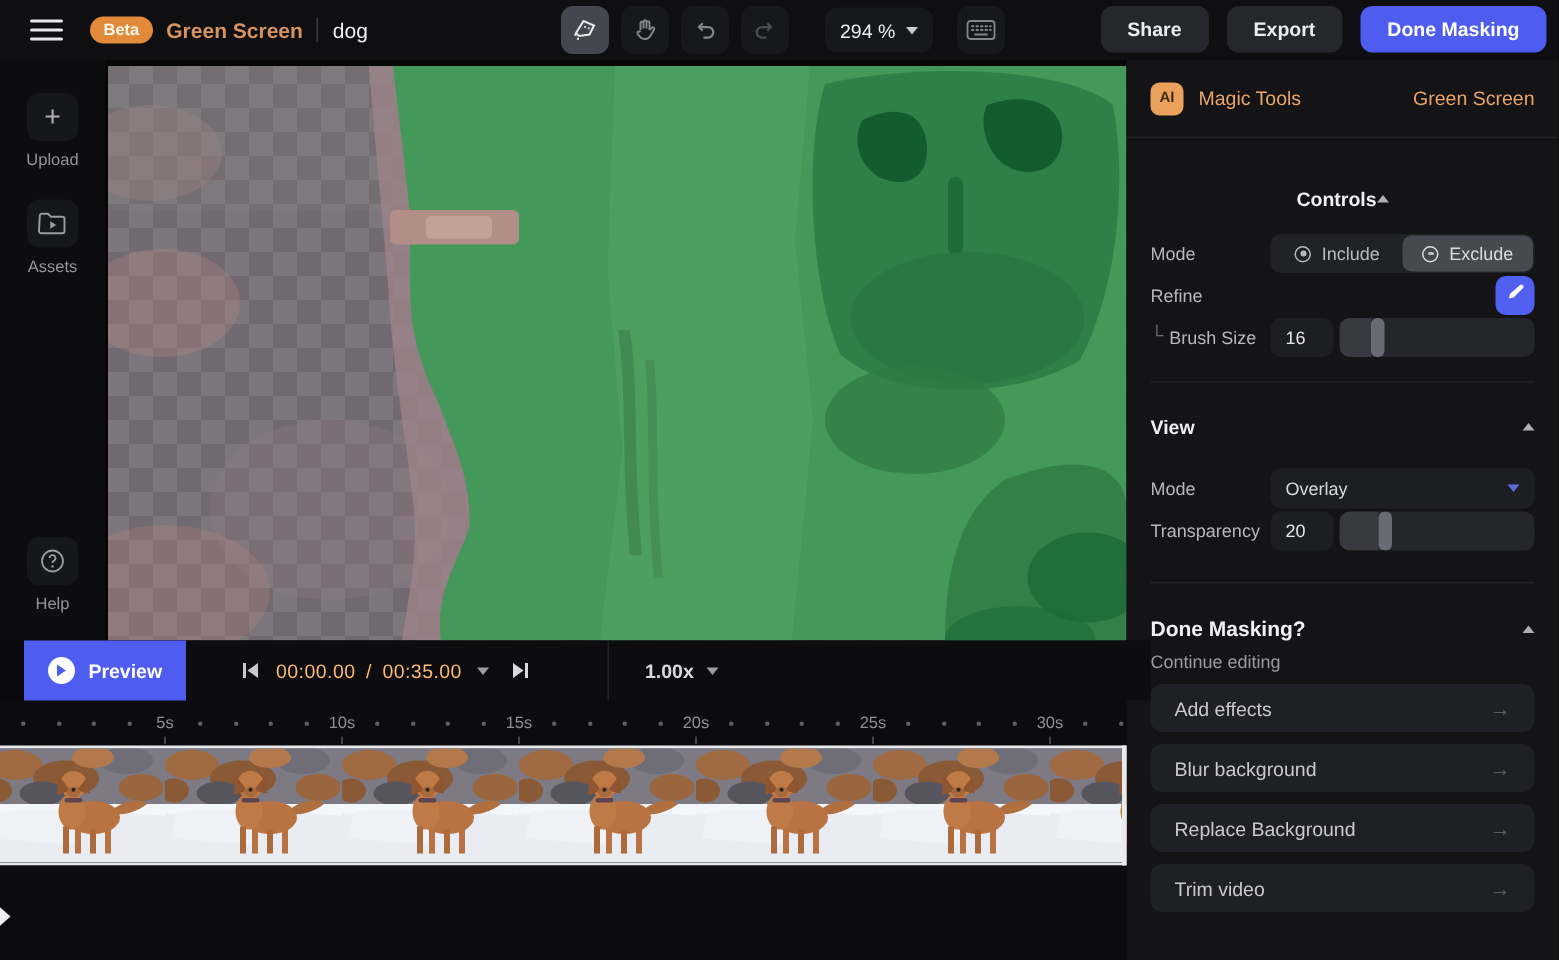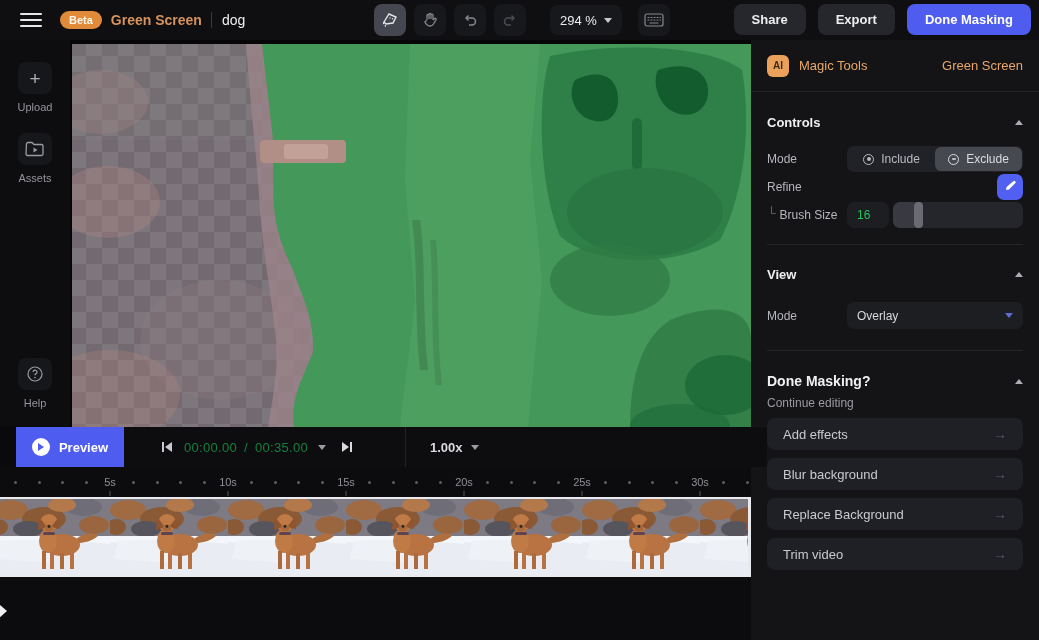--- a/index.html
+++ b/index.html
@@ -73,21 +73,21 @@
              color:#b9bac0; font-size:12px; cursor:pointer; }
   .seg-opt.selected { background:#46494f; color:#dcdce0; }
   .radio-ic { width:11px; height:11px; border:1.5px solid currentColor; border-radius:50%; position:relative; }
   .radio-ic.dot::after { content:""; position:absolute; left:2.5px; top:2.5px; width:4px; height:4px;
                          border-radius:50%; background:currentColor; }
   .radio-ic.hollow::after { content:""; position:absolute; left:2.5px; top:3.5px; width:4px; height:2px;
                             border-radius:2px; background:currentColor; opacity:.8; }
 
   .refine-btn { margin-left:auto; width:26px; height:26px; border-radius:7px; background:#5160f0;
                 display:flex; align-items:center; justify-content:center; cursor:pointer; }
-  .val-box { width:42px; height:26px; background:#1d1e22; border-radius:7px; color:#22c55e; font-size:12px;
+  .val-box { width:42px; height:26px; background:#1d1e22; border-radius:7px; color:#e5e5e5; font-size:12px;
              display:flex; align-items:center; padding-left:10px; margin-right:4px; }
   .slider { flex:1; height:26px; background:#25262b; border-radius:7px; position:relative; overflow:hidden;
             cursor:pointer; }
   .slider-fill { position:absolute; left:0; top:0; bottom:0; background:#393a41; }
   .slider-handle { position:absolute; top:0; bottom:0; width:9px; background:#696a73; border-radius:4px; }
   .dropdown { flex:1; height:27px; background:#1d1e22; border-radius:7px; display:flex; align-items:center;
               padding:0 10px; color:#d8d9dd; font-size:12px; cursor:pointer; }
   .dropdown .caret-down { margin-left:auto; border-top-color:#5d6cd6; }
   .divider { height:1px; background:#232428; margin:16px 0 0 0; }
   .subtext { color:#9a9ba2; font-size:12px; margin-top:7px; }
@@ -100,21 +100,21 @@
              display:flex; align-items:center; z-index:20;margin-left:16px; }
   .preview-btn { width:108px; height:40px; background:#4e5cf0; display:flex; align-items:center;
                  justify-content:center; gap:9px; cursor:pointer; }
   .preview-btn .play-circle { width:18px; height:18px; border-radius:50%; background:#ffffff;
                  display:flex; align-items:center; justify-content:center; }
   .play-tri { width:0; height:0; border-top:4px solid transparent; border-bottom:4px solid transparent;
               border-left:6px solid #4e5cf0; margin-left:1px; }
   .preview-label { color:#ffffff; font-size:13px; font-weight:bold; }
   .transport { display:flex; align-items:center; margin-left:36px; gap:10px; }
   .skip-ic { cursor:pointer; display:flex; }
-  .timecode { color:#15803d; font-size:13px; letter-spacing:.3px; }
+  .timecode { color:#fdba74; font-size:13px; letter-spacing:.3px; }
   .timecode .dur-sep { margin:0 7px; }
   .time-caret { cursor:pointer; }
   .bar-divider { position:absolute; left:389px; top:0; width:1px; height:40px; background:#222327; }
   .speed { position:absolute; left:414px; display:flex; align-items:center; gap:8px; cursor:pointer; }
   .speed-label { color:#dadbe0; font-size:13px; font-weight:bold; }
 
   
   .ruler { position:absolute; left:0; top:467px; width:751px; height:30px; background:#0c0c0e; }
   .ruler .dot { position:absolute; top:14px; width:3px; height:3px; border-radius:50%; background:#5c5d66; }
   .ruler .tick-label { position:absolute; top:9px; transform:translateX(-50%); color:#8f9097; font-size:11px; }
@@ -282,21 +282,21 @@
   </div>
 
   <div class="rpanel">
     <div class="rp-header">
       <div class="ai-badge">AI</div>
       <div class="rp-title">Magic Tools</div>
       <div class="rp-sub">Green Screen</div>
     </div>
 
     <div class="section">
-      <div class="sec-head" style="margin-top:23px;">
+      <div class="sec-head" style="margin-top:33px;justify-content:center;">
         <div class="sec-title">Controls</div>
         <div class="caret-up"></div>
       </div>
       <div style="margin-top:16px;">
         <div class="row">
           <div class="row-label">Mode</div>
           <div class="seg">
             <div class="seg-opt">
               <span class="radio-ic dot"></span>
               <span>Include</span>
@@ -338,20 +338,30 @@
       <div class="sec-head" style="margin-top:22px;">
         <div class="sec-title">View</div>
         <div class="caret-up"></div>
       </div>
       <div style="margin-top:20px;">
         <div class="row" style="height:27px;">
           <div class="row-label">Mode</div>
           <div class="dropdown">
             <span>Overlay</span>
             <span class="caret-down"></span>
+          </div>
+        </div>
+        <div class="row">
+          <div class="row-label">Transparency</div>
+          <div class="row-ctl">
+            <div class="val-box">20</div>
+            <div class="slider">
+              <div class="slider-fill" style="width: 20%;"></div>
+                <div class="slider-handle" style="left: calc(20%);"></div>
+            </div>
           </div>
         </div>
       </div>
       <div class="divider" style="margin-top:21px;"></div>
     </div>
 
     <div class="section">
       <div class="sec-head" style="margin-top:22px;gap:20px;">
         <div class="sec-title lg">Done Masking?</div>
         <div class="caret-up"></div>

